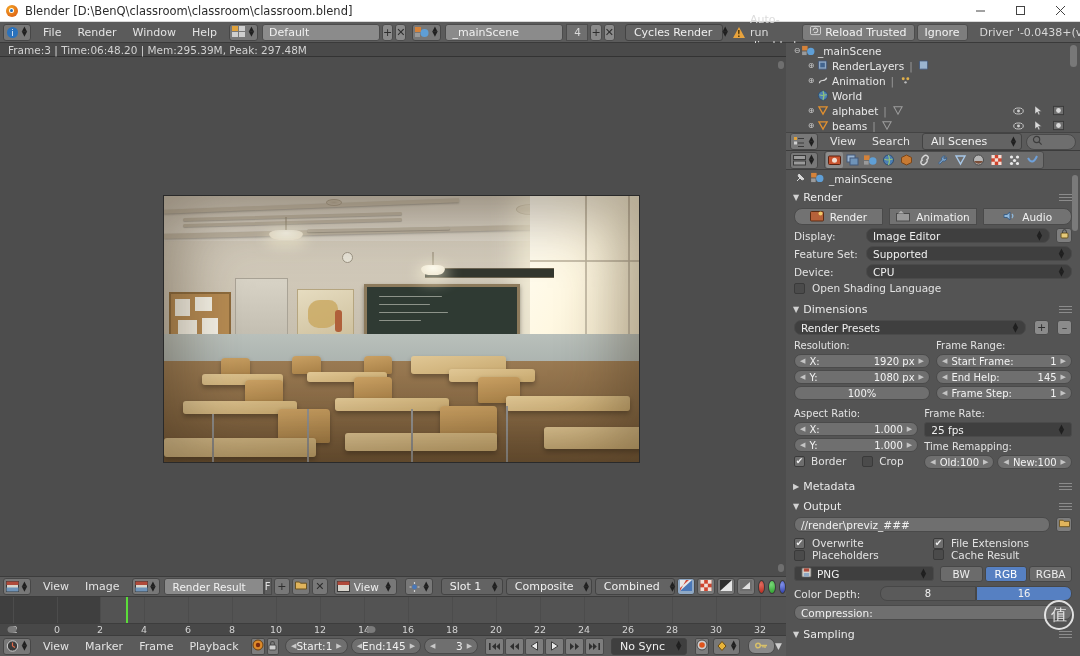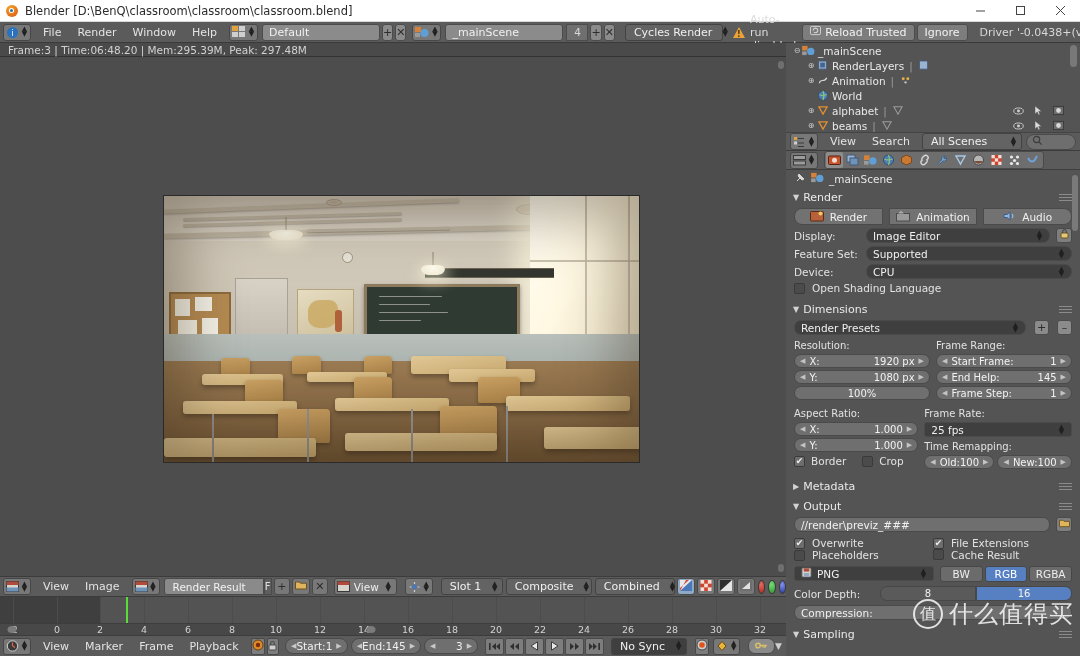--- a/index.html
+++ b/index.html
@@ -1031,21 +1031,20 @@
       <span class="tri">▼</span>
       <span>Sampling</span>
       <span class="grip"></span>
     </div>
 
     <div class="props-scroll"></div>
   </div>
 
   <div class="wm">
     <span class="circ">值</span>
-    <span class="txt">什么值得买</span>
   </div>
 
   <div class="ieh">
     <div class="ed-sel">
       <span class="glyph">
         <svg width="13" height="11" viewBox="0 0 13 11">
             <rect x="0.5" y="0.5" width="12" height="10" fill="#d8d4cc" stroke="#3a3a3a"></rect>
             <rect x="0.5" y="0.5" width="12" height="3.5" fill="#b04a3a"></rect>
             <rect x="0.5" y="6.5" width="12" height="4" fill="#6f93b8"></rect>
           </svg>

